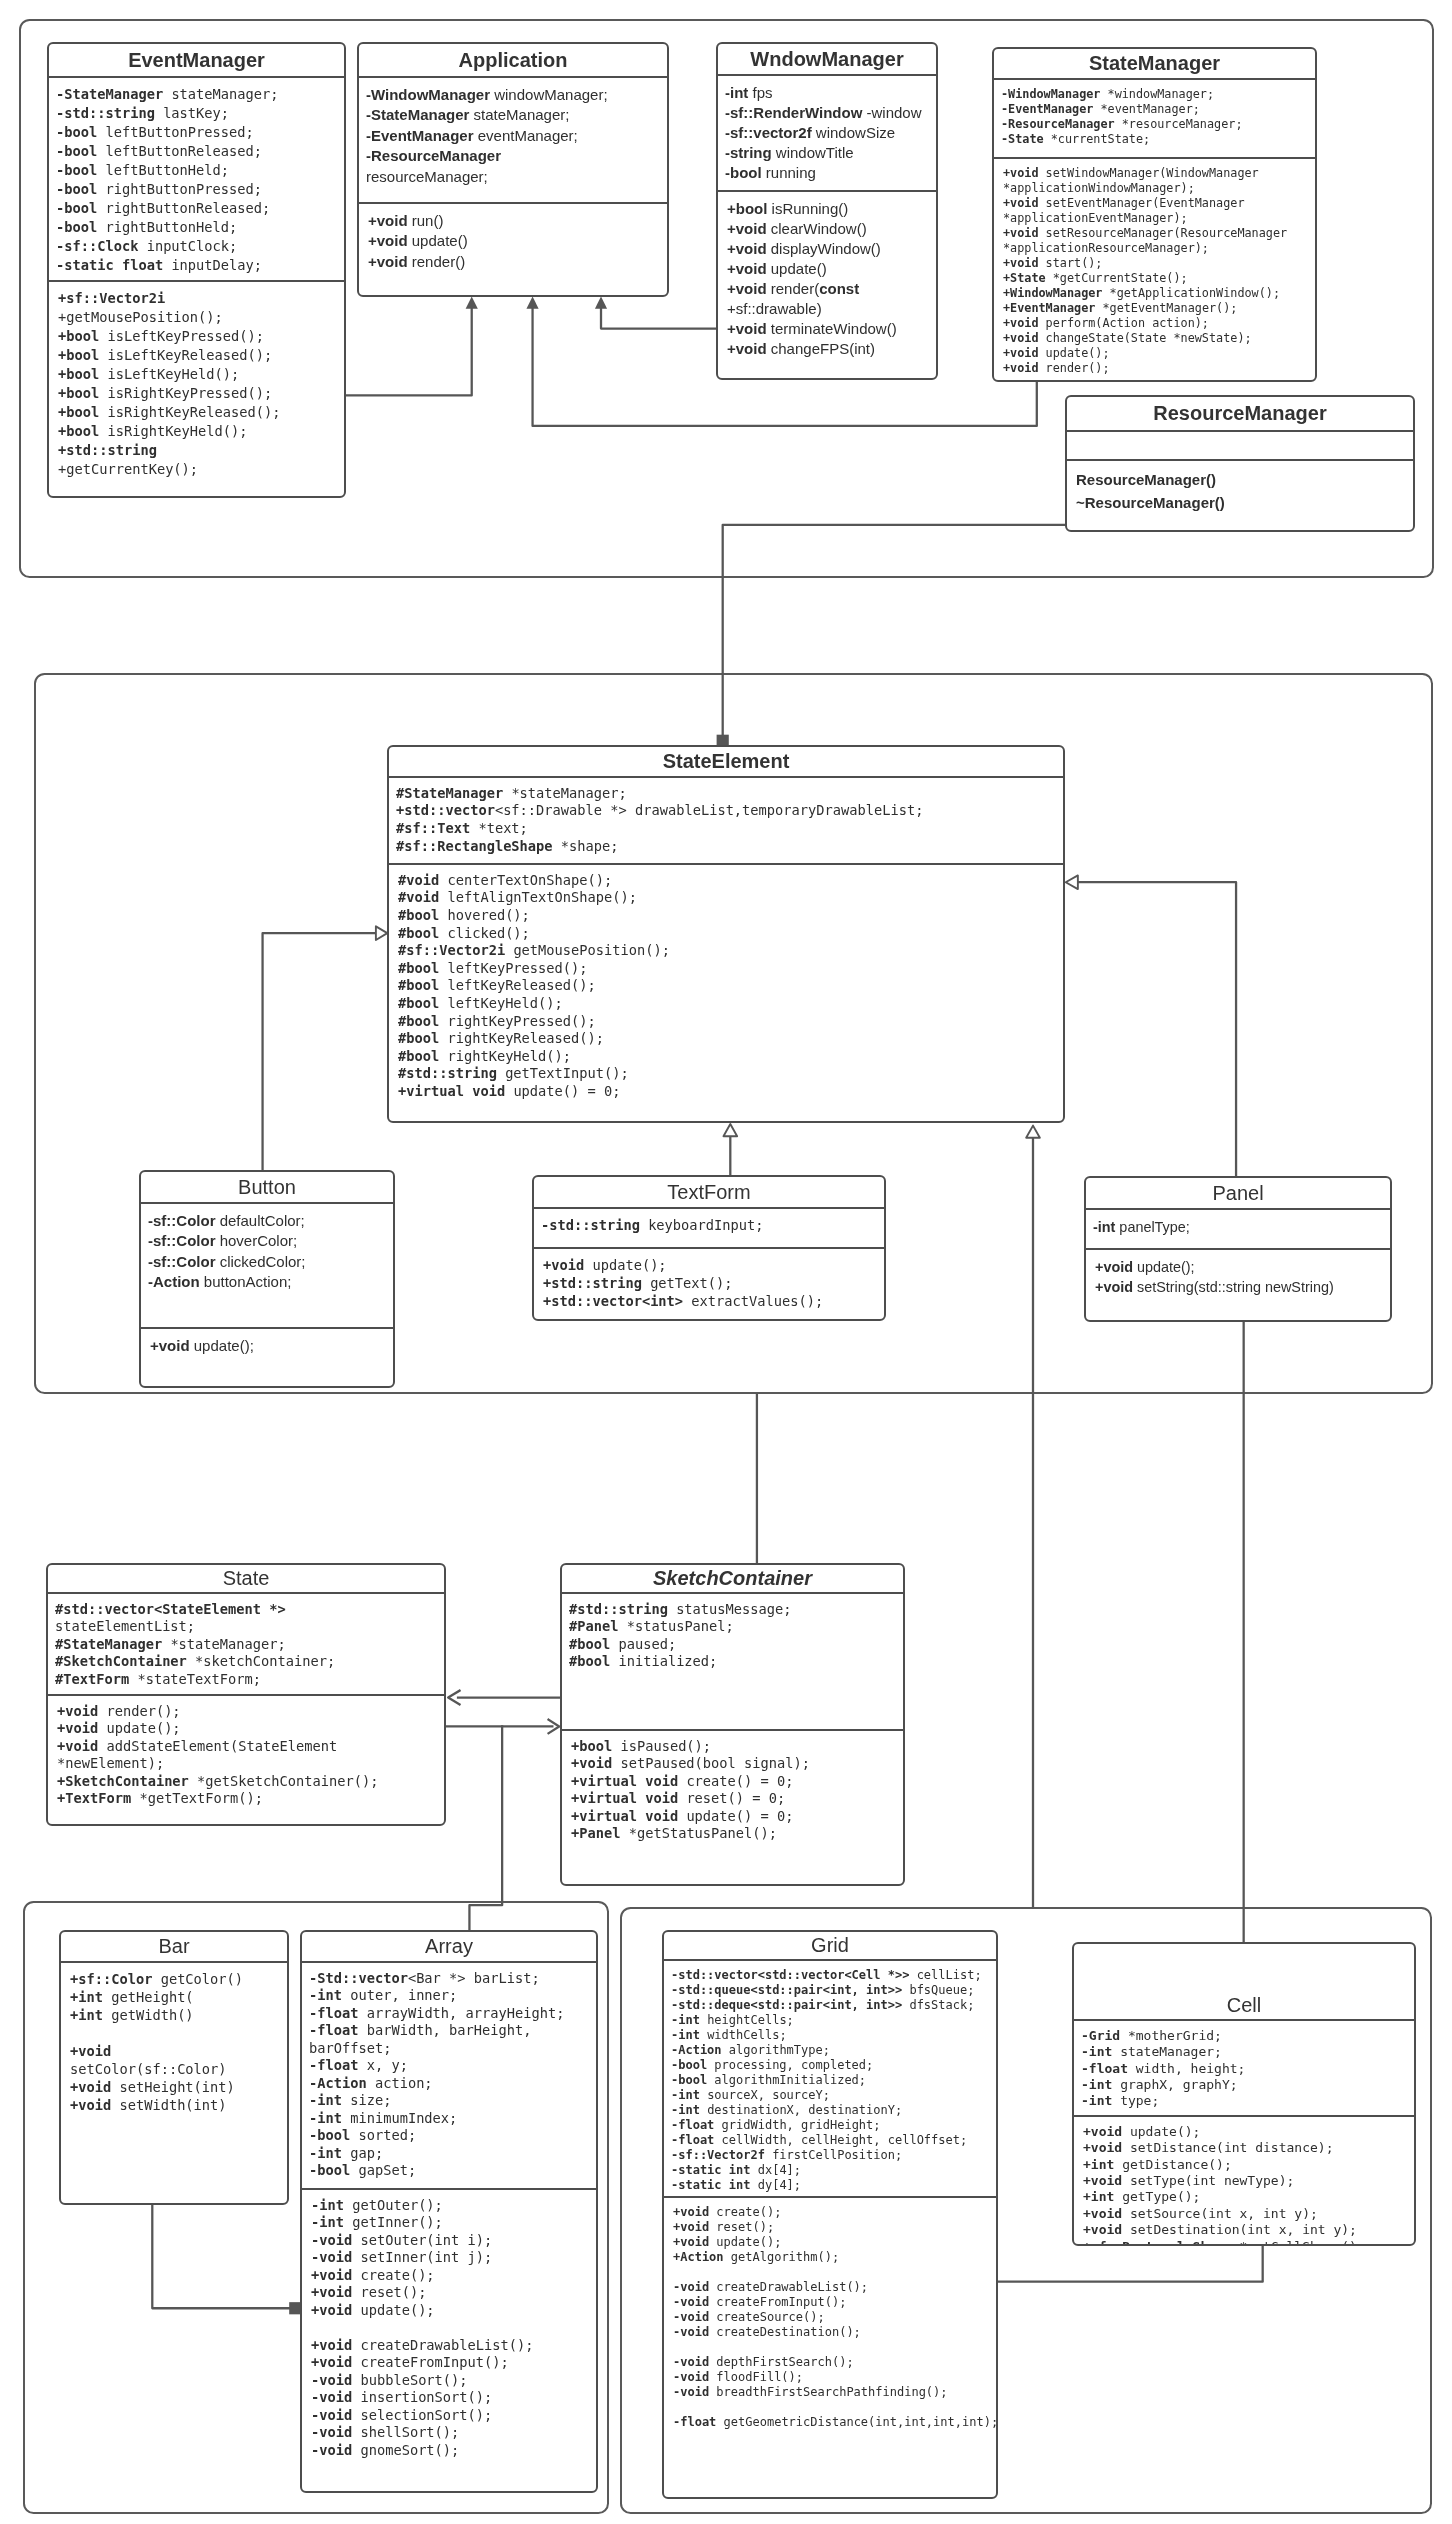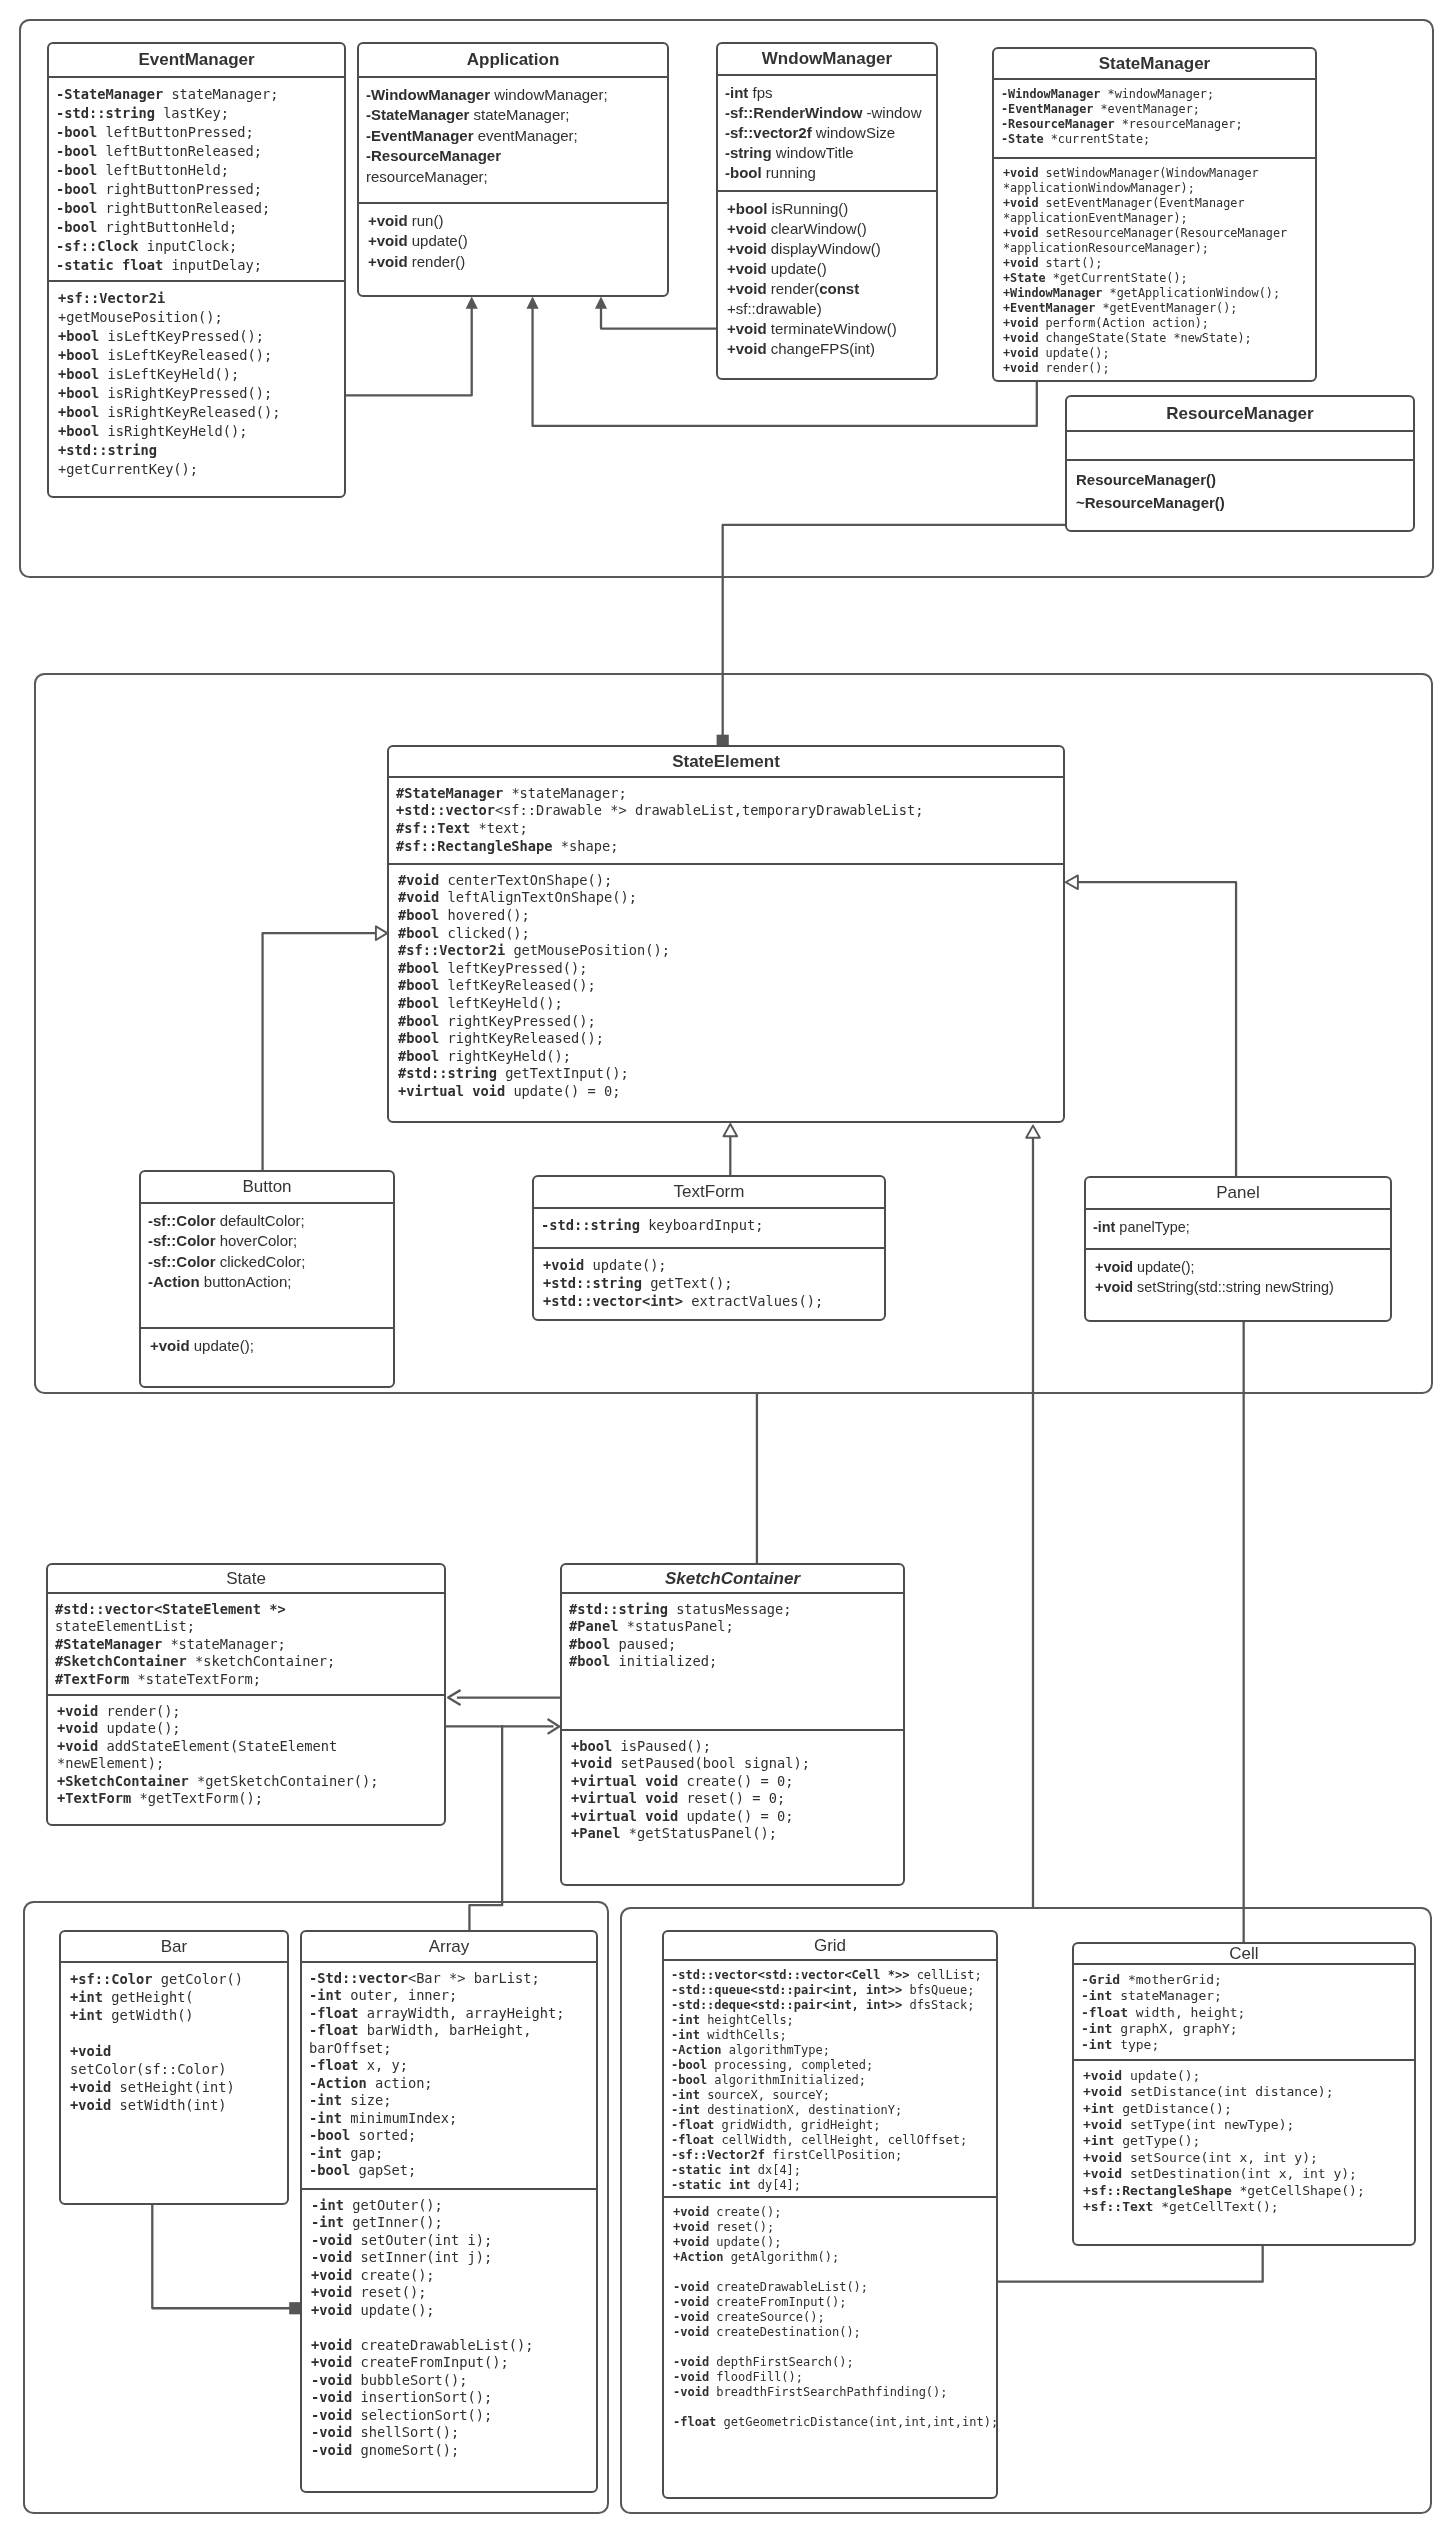--- a/index.html
+++ b/index.html
@@ -3,21 +3,21 @@
 <meta charset="utf-8">
 <style>
   html,body{margin:0;padding:0;background:#ffffff;}
   #canvas{position:relative;width:1453px;height:2525px;background:#ffffff;overflow:hidden;
           font-family:"DejaVu Sans Mono",monospace;color:#2f2f2f;}
   .group-frame{position:absolute;border:2.3px solid #595959;border-radius:10.6px;background:transparent;z-index:1;box-sizing:border-box;}
   #wires{position:absolute;left:0;top:0;z-index:2;}
   .uml-class{position:absolute;z-index:3;background:#ffffff;border:2.3px solid #4d4d4d;border-radius:6px;
              display:flex;flex-direction:column;box-sizing:border-box;overflow:hidden;}
   .uml-title{flex:0 0 auto;display:flex;align-items:center;justify-content:center;
-             font-family:"Liberation Sans",sans-serif;font-size:17px;color:#333;}
+             font-family:"Liberation Sans",sans-serif;font-size:20px;color:#333;}
   .uml-title.bold{font-weight:bold;}
   .compartment{box-sizing:border-box;padding:6.8px 9px;border-top:2.3px solid #4d4d4d;}
   .attrs{flex:0 0 auto;padding-left:7px;}
   .methods{flex:1 1 auto;}
   .line{white-space:pre;min-height:1em;}
   .seg-b{font-weight:bold;}
 </style>
 </head>
 <body>
 
@@ -339,21 +339,21 @@
         <div class="line"><span class="seg-b">-void</span><span> createDestination();</span></div>
         <div class="line"><span class="seg-b"></span><span> </span></div>
         <div class="line"><span class="seg-b">-void</span><span> depthFirstSearch();</span></div>
         <div class="line"><span class="seg-b">-void</span><span> floodFill();</span></div>
         <div class="line"><span class="seg-b">-void</span><span> breadthFirstSearchPathfinding();</span></div>
         <div class="line"><span class="seg-b"></span><span> </span></div>
         <div class="line"><span class="seg-b">-float</span><span> getGeometricDistance(int,int,int,int);</span></div>
       </div>
     </div>
     <div class="uml-class" style="left: 1072px; top: 1942px; width: 344px; height: 304px;">
-      <div class="uml-title" style="height: 19px;">Cell</div>
+      <div class="uml-title" style="height: 27px; margin-top: 48px;">Cell</div>
       <div class="compartment attrs" style="height: 96px; font-family: &quot;DejaVu Sans Mono&quot;, monospace; font-size: 13px; line-height: 16.4px;">
         <div class="line"><span class="seg-b">-Grid</span><span> *motherGrid;</span></div>
         <div class="line"><span class="seg-b">-int</span><span> stateManager;</span></div>
         <div class="line"><span class="seg-b">-float</span><span> width, height;</span></div>
         <div class="line"><span class="seg-b">-int</span><span> graphX, graphY;</span></div>
         <div class="line"><span class="seg-b">-int</span><span> type;</span></div>
       </div>
       <div class="compartment methods" style="font-family: &quot;DejaVu Sans Mono&quot;, monospace; font-size: 13px; line-height: 16.4px;">
         <div class="line"><span class="seg-b">+void</span><span> update();</span></div>
         <div class="line"><span class="seg-b">+void</span><span> setDistance(int distance);</span></div>

